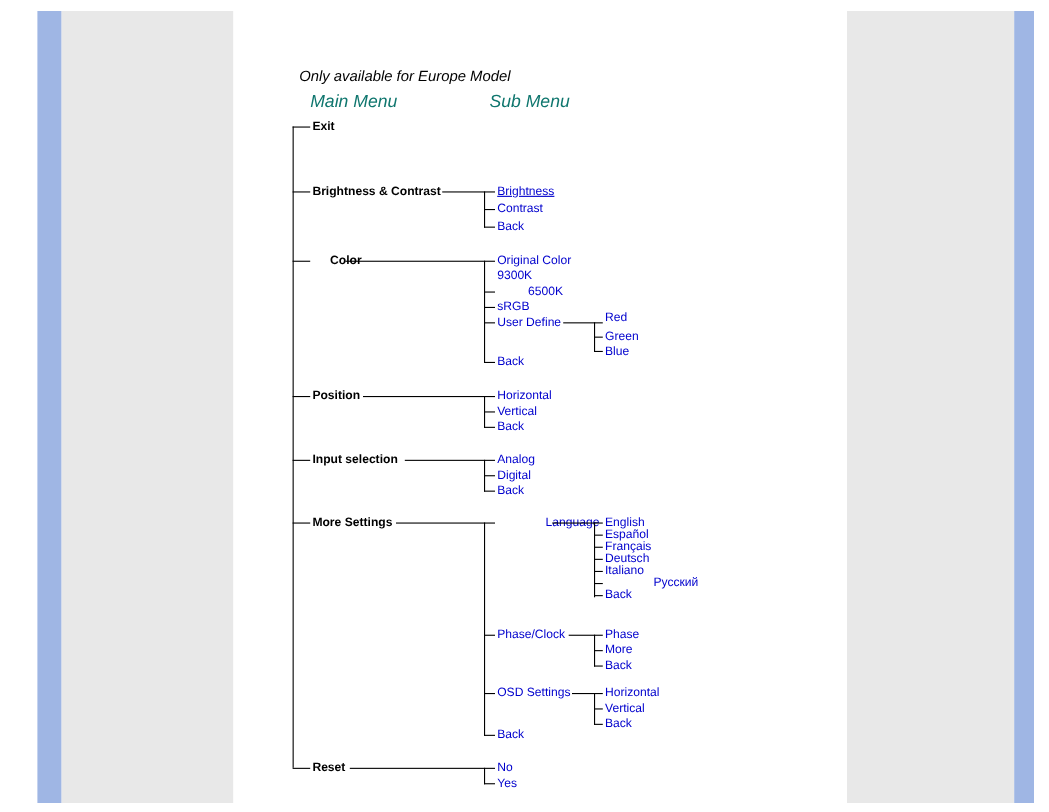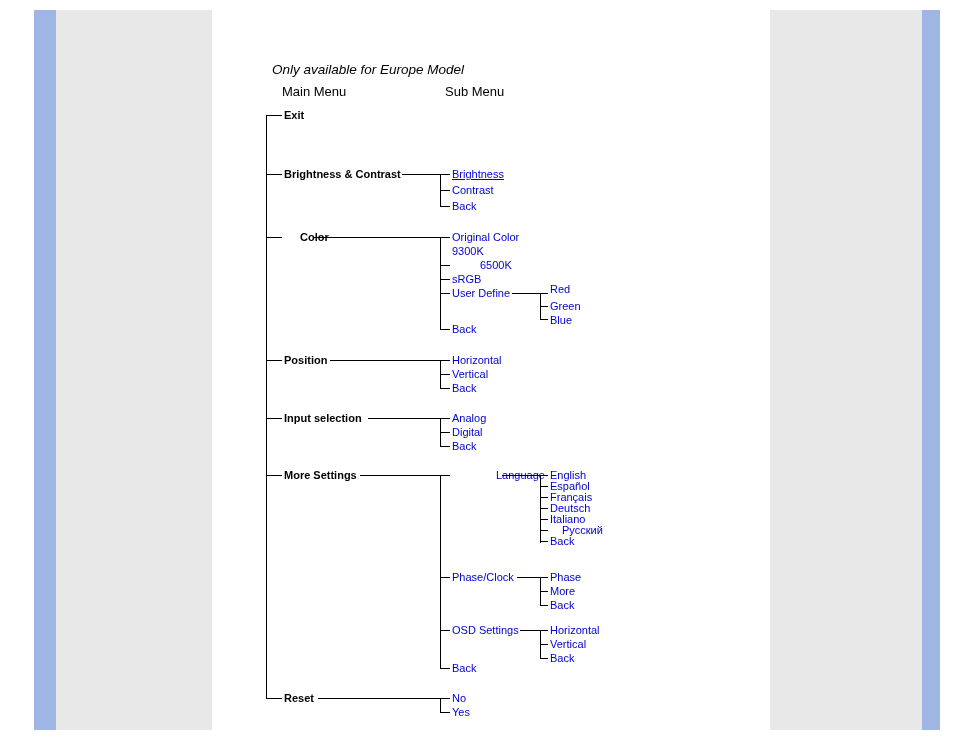--- a/index.html
+++ b/index.html
@@ -15,21 +15,21 @@
   .stripe.gray{background:#e8e8e8;}
   .stripe.blue{background:#9fb6e4;}
   .title{
     position:absolute;
     font-style:italic;
     font-size:13.5px;
     color:#000;
     left:272px;
     top:62px;
   }
-  .hdr-main,.hdr-sub{position:absolute;top:84px;font-size:13px;color:#000000;}
+  .hdr-main,.hdr-sub{position:absolute;top:84px;font-size:16px;color:#0f766e;font-style:italic;}
   .hdr-main{left:282px;}
   .hdr-sub{left:445px;}
   .label{position:absolute;color:#000;font-weight:bold;font-size:11px;}
   .link{position:absolute;color:#0000cd;font-size:11px;}
   
   .h{position:absolute;height:1px;background:#000;}
   .v{position:absolute;width:1px;background:#000;}
 </style>
 </head>
 <body>
@@ -119,21 +119,21 @@
 <div class="link" style="left:550px;top:469px;">English</div>
 <div class="h" style="left:540px;top:486px;width:8px;"></div>
 <div class="link" style="left:550px;top:480px;">Español</div>
 <div class="h" style="left:540px;top:497px;width:8px;"></div>
 <div class="link" style="left:550px;top:491px;">Français</div>
 <div class="h" style="left:540px;top:508px;width:8px;"></div>
 <div class="link" style="left:550px;top:502px;">Deutsch</div>
 <div class="h" style="left:540px;top:519px;width:8px;"></div>
 <div class="link" style="left:550px;top:513px;">Italiano</div>
 <div class="h" style="left:540px;top:530px;width:8px;"></div>
-<div class="link" style="left:542px;top:524px;padding-left:20px;">Русский</div>
+<div class="link" style="left:574px;top:524px;padding-left:20px;">Русский</div>
 <div class="h" style="left:540px;top:541px;width:8px;"></div>
 <div class="link" style="left:550px;top:535px;">Back</div>
 
 <div class="h" style="left:440px;top:577px;width:10px;"></div>
 <div class="link" style="left:452px;top:571px;">Phase/Clock</div>
 <div class="h" style="left:517px;top:577px;width:23px;"></div>
 <div class="v" style="left:540px;top:577px;height:29px;"></div>
 <div class="h" style="left:540px;top:577px;width:8px;"></div>
 <div class="link" style="left:550px;top:571px;">Phase</div>
 <div class="h" style="left:540px;top:591px;width:8px;"></div>

